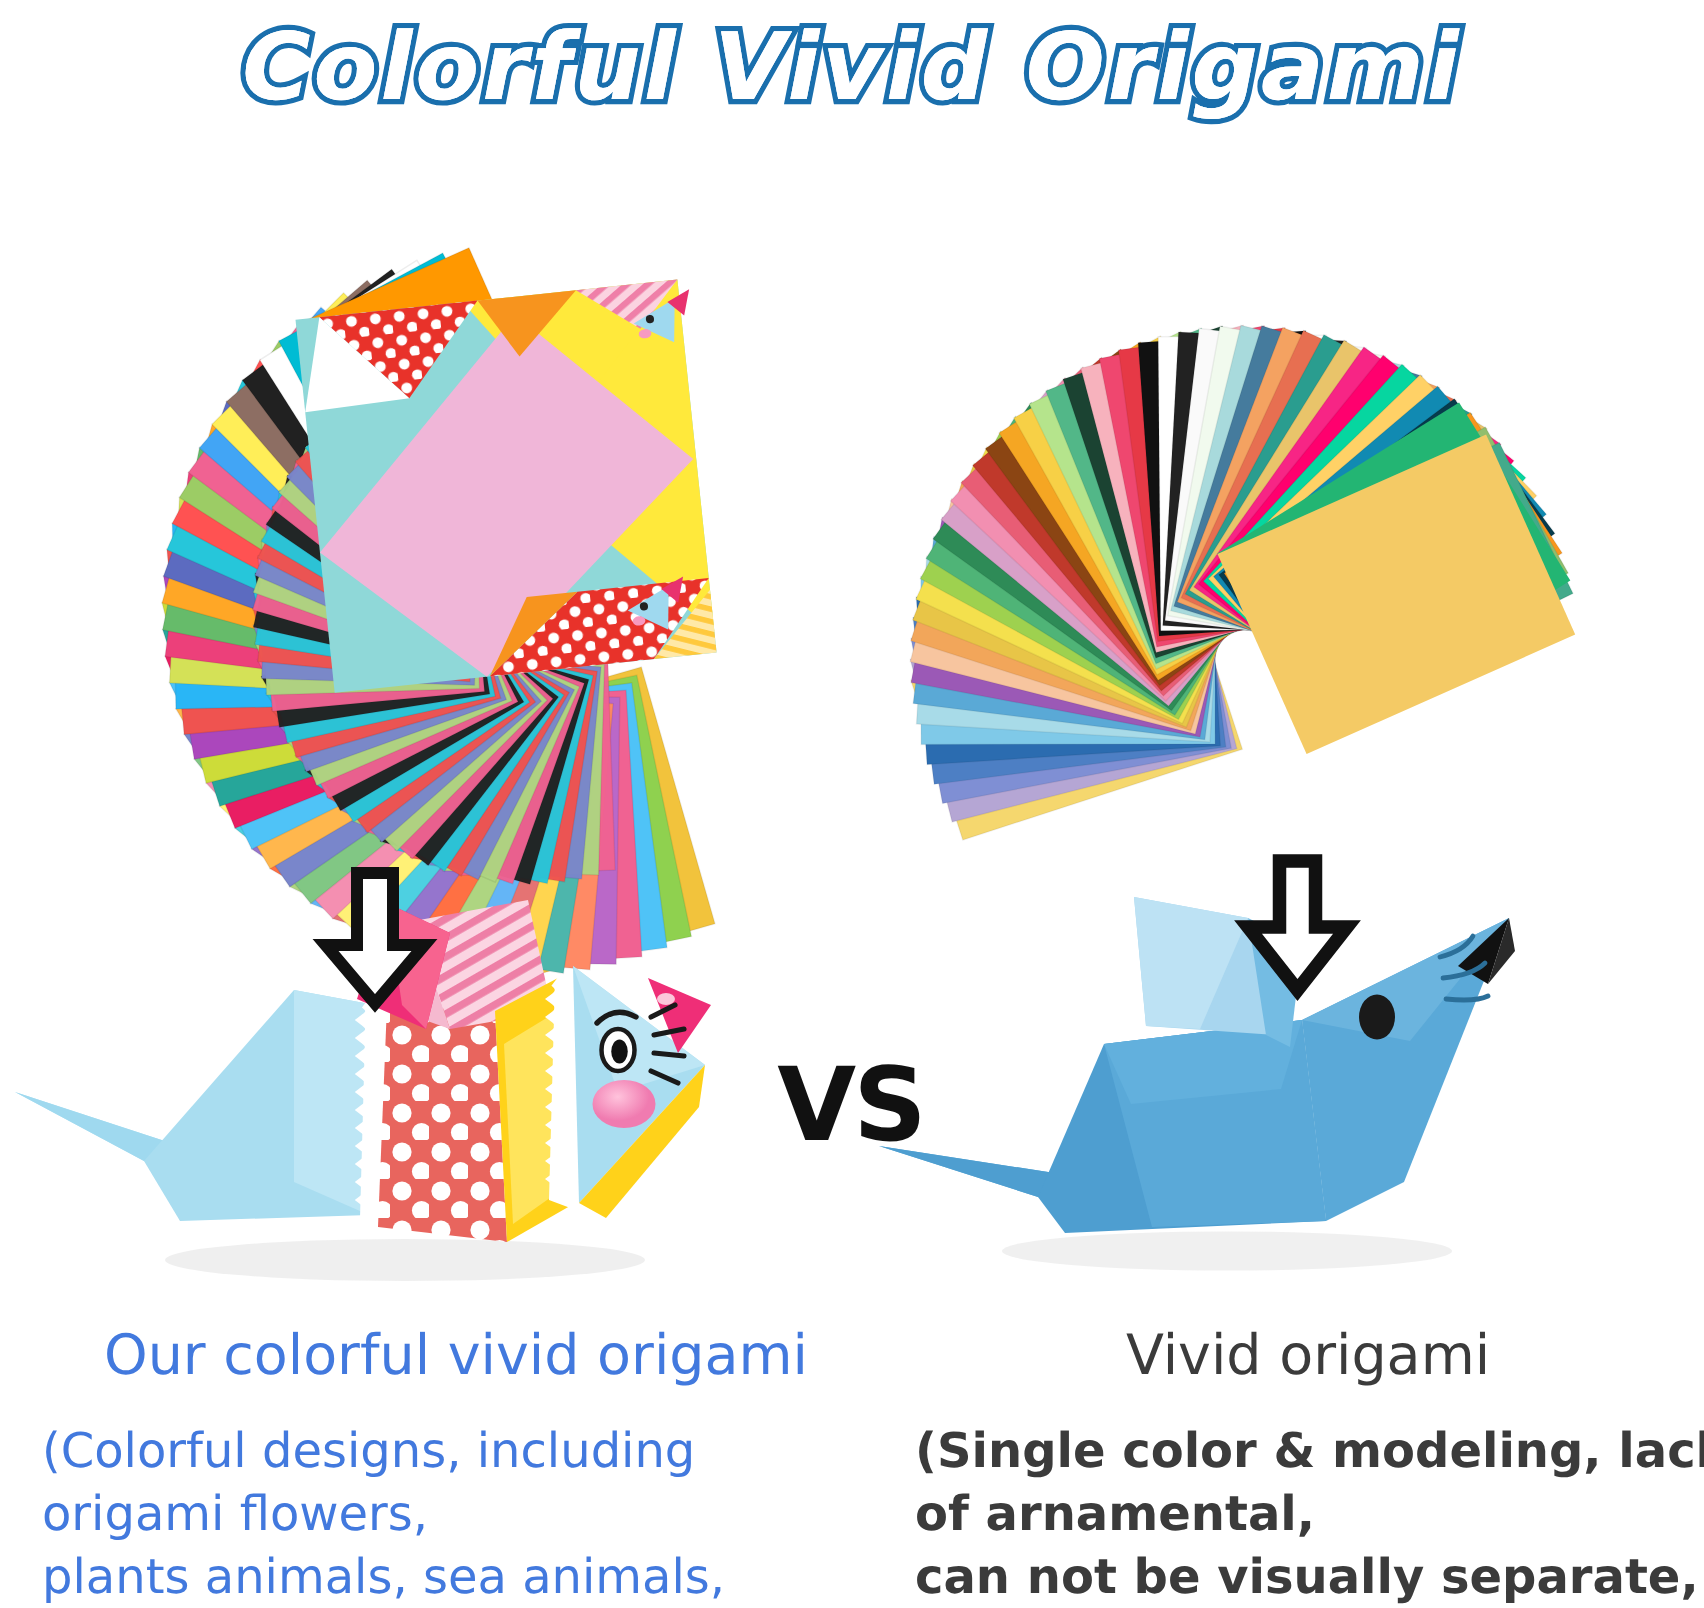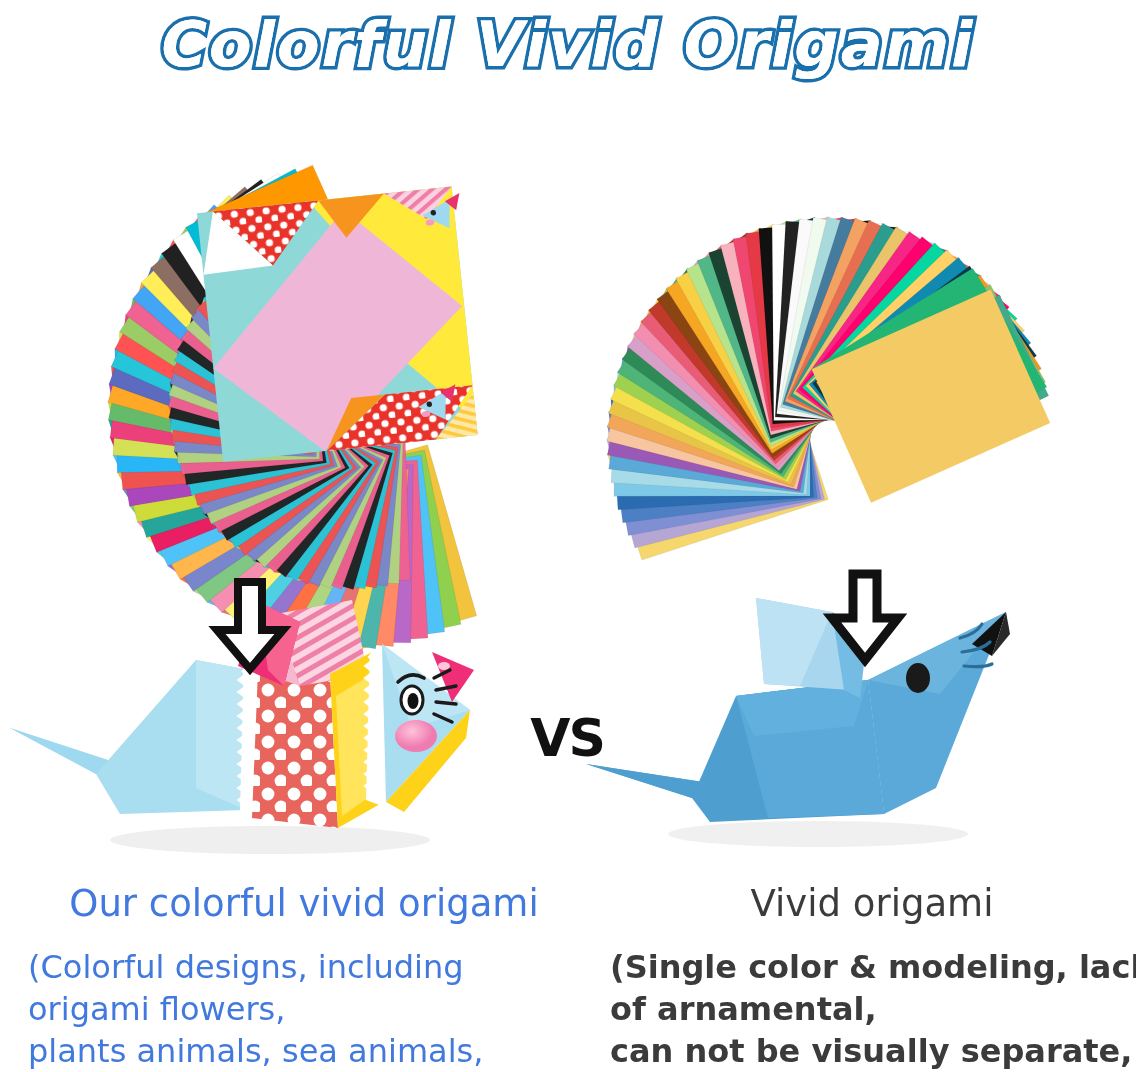--- a/index.html
+++ b/index.html
@@ -46,21 +46,21 @@
   
   .arrow-wrap{position:absolute;width:90px;height:95px;}
   #arrow-left{left:205px;top:578px;}
   #arrow-right{left:820px;top:572px;}
 
   
   #vs-badge{
     position:absolute;left:487px;top:685px;width:160px;height:105px;
     display:flex;align-items:center;justify-content:center;
     font-family:"DejaVu Sans",sans-serif;
-    font-size:52px;font-weight:700;color:#111;letter-spacing:-2px;
+    font-size:68px;font-weight:700;color:#111;letter-spacing:-2px;
   }
 
   
   .caption-block{position:absolute;width:568px;padding-left:20px;}
   #caption-left{left:0;top:884px;text-align:center;}
   #caption-right{left:568px;top:884px;text-align:center;}
 
   .caption-head{
     font-family:"DejaVu Sans",sans-serif;
     font-size:37px;font-weight:400;line-height:1.08;

